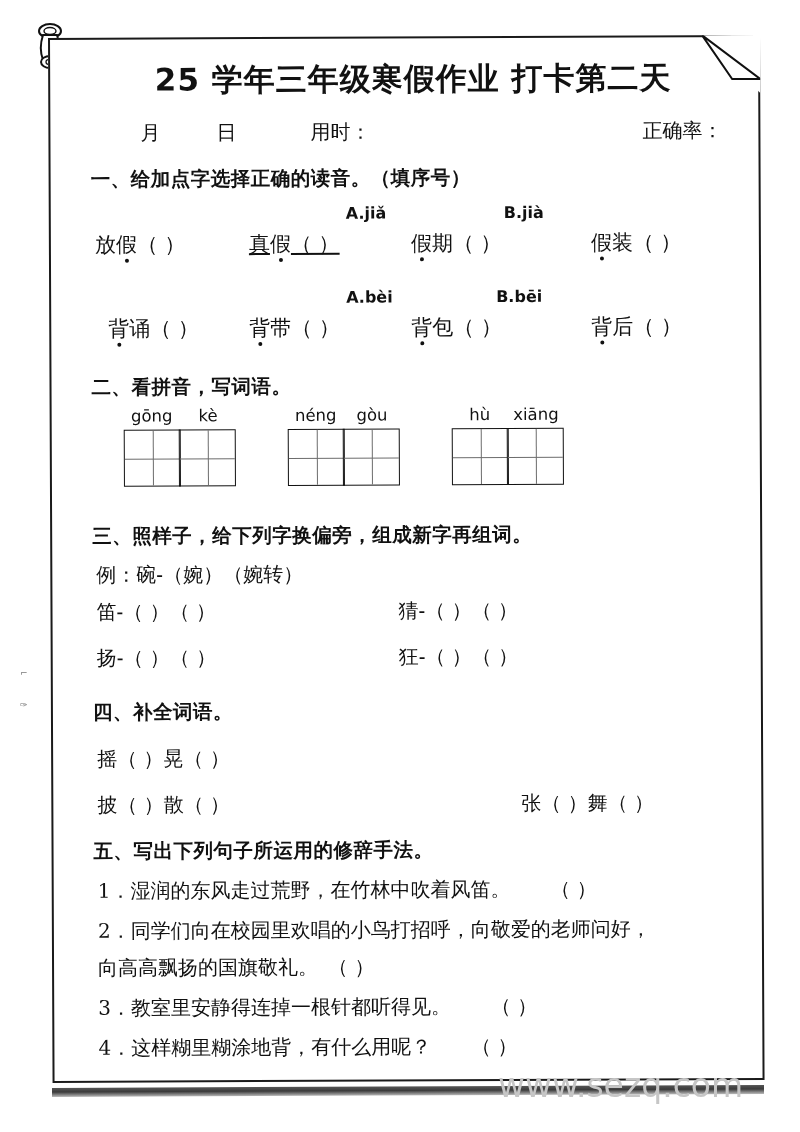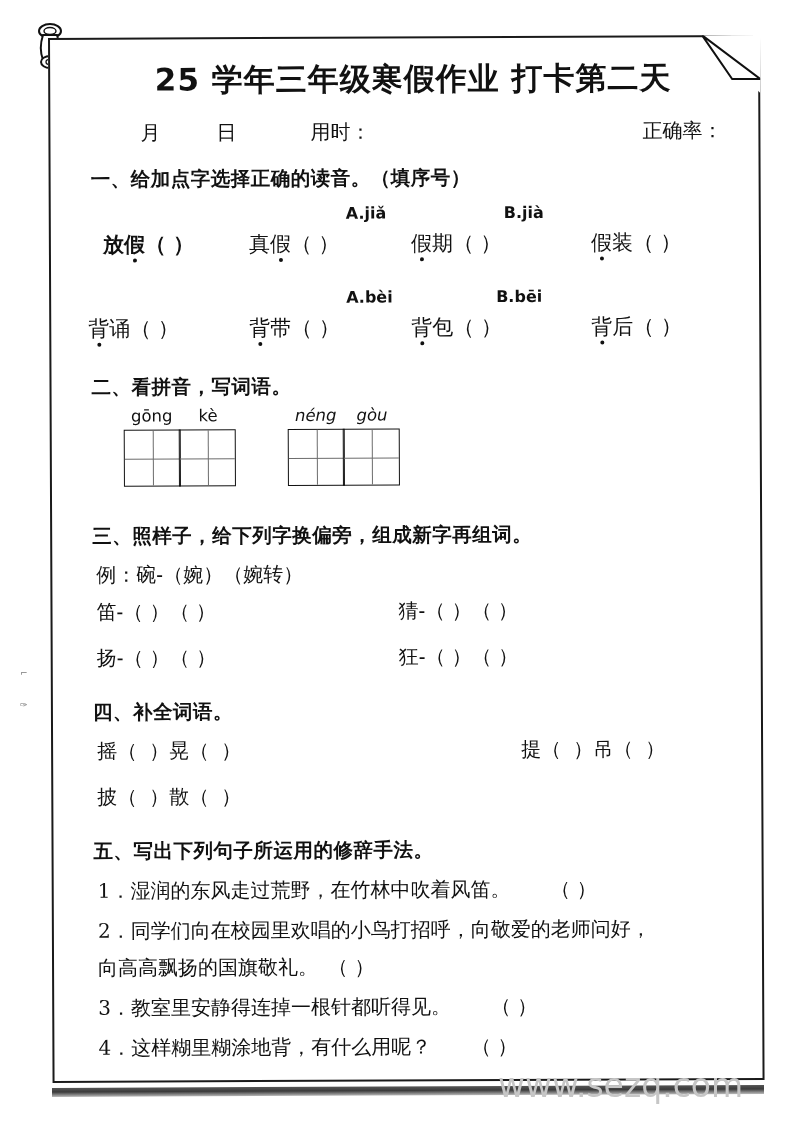--- a/index.html
+++ b/index.html
@@ -166,21 +166,21 @@
 
   .fill-row{
     position:relative;
     height:38px;
     font-family:"DejaVu Serif","Liberation Serif",serif;
     font-size:20px;
     white-space:nowrap;
     margin-top:4px;
     margin-left:14px;
   }
-  .fill-row .g{position:absolute;top:0;font-family:Liberation Mono, monospace;}
+  .fill-row .g{position:absolute;top:8px;}
 
   
   .s5-line{
     font-family:"DejaVu Serif","Liberation Serif",serif;
     font-size:20px;
     white-space:nowrap;
     margin-top:13px;
     margin-left:14px;
     position:relative;
   }
@@ -241,64 +241,74 @@
     </div>
 
     <div class="sec-head">一、给加点字选择正确的读音。（填序号）</div>
 
     <div class="opt-row" style="margin-top:12px;">
       <span style="left:265px;">A.jiǎ</span>
       <span style="left:415px;margin-left:8px;">B.jià</span>
     </div>
 
     <div class="word-row">
-      <span class="wi" style="left:22px;font-weight:bold;"><span>放</span><span class="dotted">假</span><span></span><span class="paren">（    ）</span></span>
-      <span class="wi" style="left:168px;"><span>真</span><span class="dotted">假</span><span></span><span class="paren">（    ）</span></span>
+      <span class="wi" style="left:14px;"><span>放</span><span class="dotted">假</span><span></span><span class="paren">（    ）</span></span>
+      <span class="wi" style="left:168px;text-decoration:underline;"><span>真</span><span class="dotted">假</span><span></span><span class="paren">（    ）</span></span>
       <span class="wi" style="left:330px;"><span></span><span class="dotted">假</span><span>期</span><span class="paren">（    ）</span></span>
       <span class="wi" style="left:510px;"><span></span><span class="dotted">假</span><span>装</span><span class="paren">（    ）</span></span>
     </div>
 
     <div class="opt-row" style="margin-top:18px;">
       <span style="left:265px;">A.bèi</span>
       <span style="left:415px;text-align:center;">B.bēi</span>
     </div>
 
     <div class="word-row">
-      <span class="wi" style="left:7px;"><span class="dotted">背</span><span>诵</span><span class="paren">（    ）</span></span>
+      <span class="wi" style="left:27px;"><span class="dotted">背</span><span>诵</span><span class="paren">（    ）</span></span>
       <span class="wi" style="left:168px;"><span class="dotted">背</span><span>带</span><span class="paren">（    ）</span></span>
       <span class="wi" style="left:330px;"><span class="dotted">背</span><span>包</span><span class="paren">（    ）</span></span>
       <span class="wi" style="left:510px;"><span class="dotted">背</span><span>后</span><span class="paren">（    ）</span></span>
     </div>
 
     <div class="sec-head">二、看拼音，写词语。</div>
 
     <div class="grid-band">
 
       <div class="wordgrid" style="left:42px;">
         <div class="pinyin">
           <span>gōng</span>
           <span>kè</span>
         </div>
         <div class="boxes">
           <div class="tzg"></div>
           <div class="tzg"></div>
         </div>
       </div>
 
-      <div class="wordgrid" style="left:206px;font-style:italic;">
+      <div class="wordgrid" style="left:206px;">
         <div class="pinyin">
           <span>néng</span>
           <span>gòu</span>
         </div>
         <div class="boxes">
           <div class="tzg"></div>
           <div class="tzg"></div>
         </div>
       </div>
 
+      <div class="wordgrid" style="left:370px;">
+        <div class="pinyin">
+          <span>hù</span>
+          <span>xiāng</span>
+        </div>
+        <div class="boxes">
+          <div class="tzg"></div>
+          <div class="tzg"></div>
+        </div>
+      </div>
 
 
     </div>
 
     <div class="sec-head" style="margin-top:8px;">三、照样子，给下列字换偏旁，组成新字再组词。</div>
 
     <div class="q-line" style="margin-top:12px;">例：碗-（婉）（婉转）</div>
 
     <div class="two-col" style="margin-top:10px;">
       <span class="c" style="left:14px;">笛-（    ）（        ）</span>
@@ -306,24 +316,24 @@
     </div>
     <div class="two-col" style="margin-top:8px;">
       <span class="c" style="left:14px;">扬-（    ）（        ）</span>
       <span class="c" style="left:316px;">狂-（    ）（        ）</span>
     </div>
 
     <div class="sec-head" style="margin-top:16px;">四、补全词语。</div>
 
     <div class="fill-row" style="margin-top:12px;">
       <span class="g" style="left:0px;">摇（  ）晃（    ）</span>
-      <span class="g" style="left:424px;">提（  ）吊（    ）</span>
     </div>
     <div class="fill-row" style="margin-top:8px;">
       <span class="g" style="left:0px;">披（  ）散（    ）</span>
+      <span class="g" style="left:424px;">张（  ）舞（    ）</span>
     </div>
 
     <div class="sec-head" style="margin-top:16px;">五、写出下列句子所运用的修辞手法。</div>
 
     <div class="s5-line">
       <span>1．</span><span>湿润的东风走过荒野，在竹林中吹着风笛。</span><span class="blank">（    ）</span>
     </div>
 
     <div class="s5-line">
       <span>2．</span><span>同学们向在校园里欢唱的小鸟打招呼，向敬爱的老师问好，</span>

